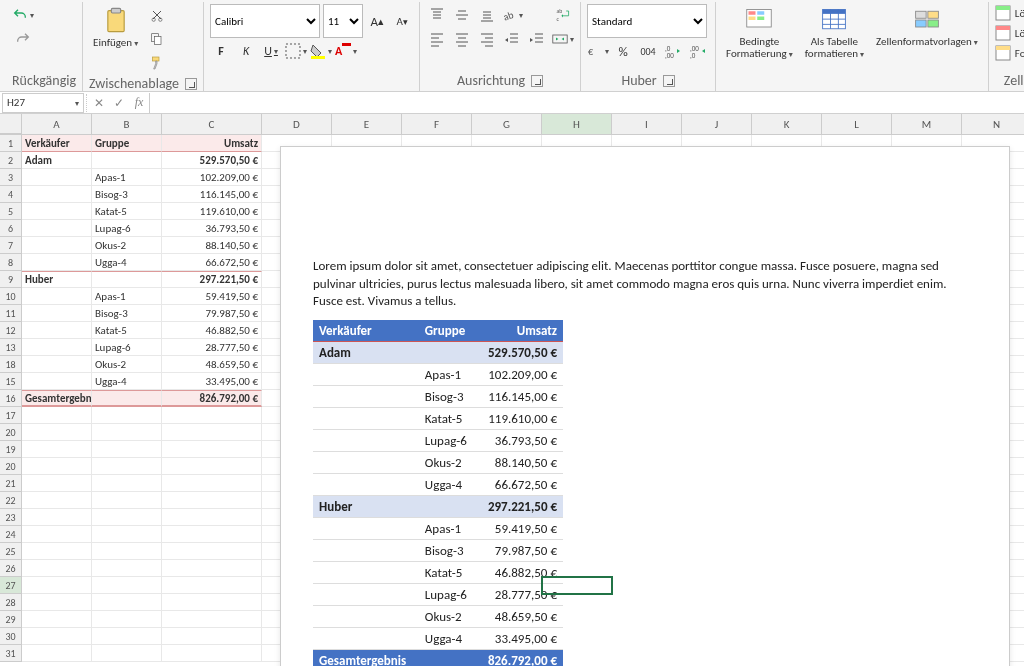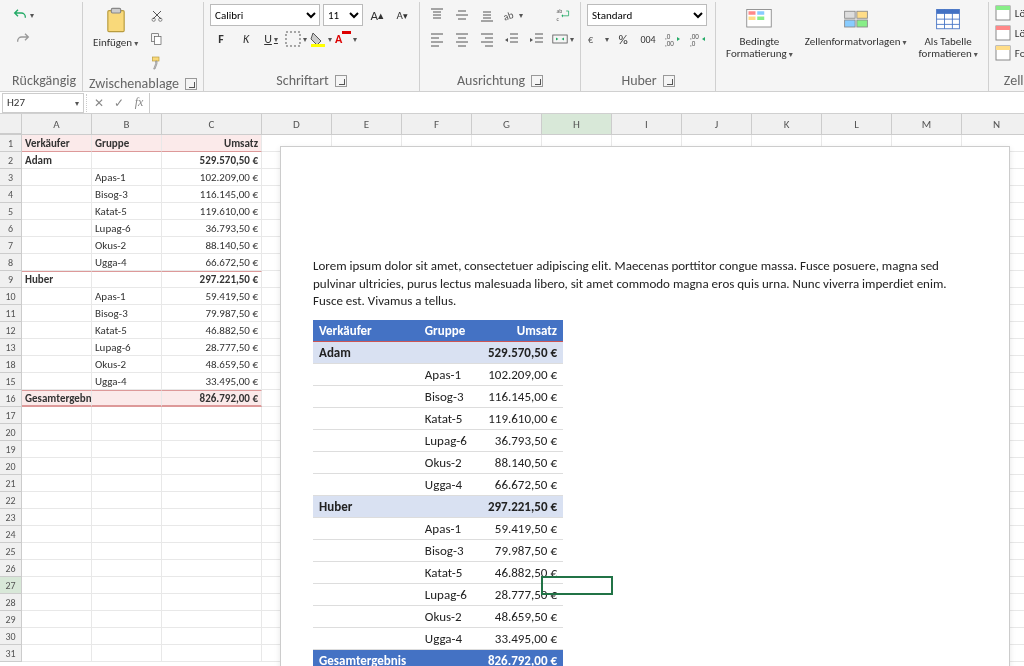--- a/index.html
+++ b/index.html
@@ -9,21 +9,21 @@
   .ribbon { background: #f5f5f5; border-bottom: 1px solid #d0d0d0; height: 92px; display: flex; padding: 2px 6px 0 6px; }
   .group { border-right: 1px solid #d0d0d0; display: flex; flex-direction: column; justify-content: space-between; padding: 2px 6px 1px 6px; }
   .group-label { font-size: 14px; color: #666; text-align: center; padding: 1px 0; display: flex; align-items: center; justify-content: center; gap: 6px; }
   .group-content { display: flex; align-items: flex-start; gap: 4px; flex: 1; }
   .big-btn { display: flex; flex-direction: column; align-items: center; justify-content: flex-end; padding: 2px 4px; cursor: pointer; font-size: 11px; gap: 2px; }
   .big-btn svg, .big-btn .ico { width: 28px; height: 28px; }
   .small-col { display: flex; flex-direction: column; gap: 2px; }
   .small-row { display: flex; align-items: center; gap: 3px; }
   .sbtn { width: 22px; height: 22px; display: flex; align-items: center; justify-content: center; cursor: pointer; }
   .sbtn svg { width: 16px; height: 16px; }
-  .font-select { height: 22px; font-size: 11px; border: 1px solid #bbb; background: #fff; }
+  .font-select { height: 34px; font-size: 11px; border: 1px solid #bbb; background: #fff; }
   .fs-name { width: 110px; }
   .fs-size { width: 40px; }
   .nfmt { width: 120px; }
   .caret { font-size: 8px; margin-left: 2px; color: #555; }
   .dlg-launcher { width: 12px; height: 12px; border: 1px solid #999; display: inline-block; position: relative; }
   .dlg-launcher::after { content: ""; position: absolute; right: 1px; bottom: 1px; width: 5px; height: 5px; border-right: 1px solid #555; border-bottom: 1px solid #555; }
   .cells-btn { display: flex; align-items: center; gap: 4px; font-size: 11px; padding: 1px 0; cursor: pointer; }
   .cells-btn svg { width: 16px; height: 16px; }
 
   
@@ -156,24 +156,20 @@
           <div class="sbtn">
               <span style="color:#d00;font-weight:bold;">A</span>
               <svg width="14" height="4">
                 <rect width="14" height="3" fill="#d00"></rect>
               </svg>
               <span class="caret">▾</span>
             </div>
         </div>
       </div>
     </div>
-    <div class="group-label">
-        <span>Schriftart</span>
-        <span class="dlg-launcher"></span>
-      </div>
   </div>
 
   <div class="group">
     <div class="group-content">
       <div class="small-col">
         <div class="small-row">
           <div class="sbtn">
               <svg viewBox="0 0 16 16">
                 <path stroke="#555" d="M2 2h12M4 5h8M4 8h8M4 11h8"></path>
               </svg>
@@ -292,34 +288,34 @@
             <rect x="2" y="4" width="28" height="20" fill="#fff" stroke="#888"></rect>
             <rect x="4" y="6" width="8" height="4" fill="#f88"></rect>
             <rect x="14" y="6" width="8" height="4" fill="#8cf"></rect>
             <rect x="4" y="12" width="8" height="4" fill="#fd8"></rect>
             <rect x="14" y="12" width="8" height="4" fill="#8e8"></rect>
           </svg>
         <span style="text-align:center;line-height:1.1;"><span>Bedingte Formatierung</span><span class="caret">▾</span></span>
       </div>
       <div class="big-btn">
         <svg viewBox="0 0 32 32">
+            <rect x="3" y="4" width="26" height="22" fill="#fff" stroke="#4472c4"></rect>
+            <rect x="3" y="4" width="26" height="5" fill="#4472c4"></rect>
+            <path stroke="#4472c4" d="M3 15h26M3 21h26M12 4v22M21 4v22"></path>
+          </svg>
+        <span style="text-align:center;line-height:1.1;"><span>Als Tabelle formatieren</span><span class="caret">▾</span></span>
+      </div>
+      <div class="big-btn">
+        <svg viewBox="0 0 32 32">
             <rect x="3" y="6" width="12" height="8" fill="#ddd" stroke="#888"></rect>
             <rect x="17" y="6" width="12" height="8" fill="#fd8" stroke="#888"></rect>
             <rect x="3" y="16" width="12" height="8" fill="#8cf" stroke="#888"></rect>
             <rect x="17" y="16" width="12" height="8" fill="#8e8" stroke="#888"></rect>
           </svg>
         <span style="text-align:center;line-height:1.1;"><span>Zellenformatvorlagen</span><span class="caret">▾</span></span>
-      </div>
-      <div class="big-btn">
-        <svg viewBox="0 0 32 32">
-            <rect x="3" y="4" width="26" height="22" fill="#fff" stroke="#4472c4"></rect>
-            <rect x="3" y="4" width="26" height="5" fill="#4472c4"></rect>
-            <path stroke="#4472c4" d="M3 15h26M3 21h26M12 4v22M21 4v22"></path>
-          </svg>
-        <span style="text-align:center;line-height:1.1;"><span>Als Tabelle formatieren</span><span class="caret">▾</span></span>
       </div>
     </div>
   </div>
 
   <div class="group" style="border-right:none;">
     <div class="group-content">
       <div class="small-col" style="gap:2px;">
         <div class="cells-btn">
             <svg viewBox="0 0 16 16">
               <rect x="1" y="1" width="14" height="14" fill="#fff" stroke="#888"></rect>

